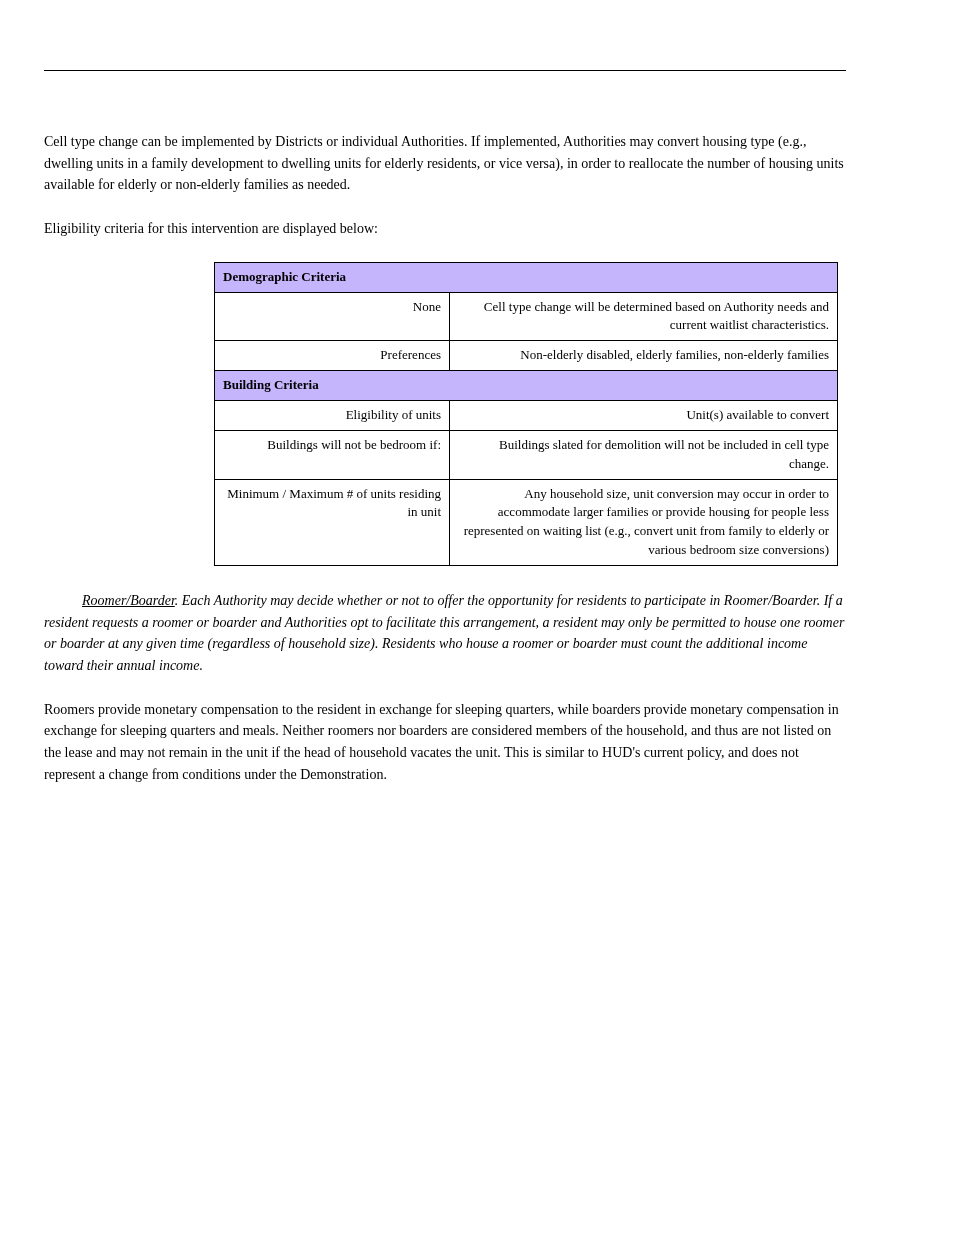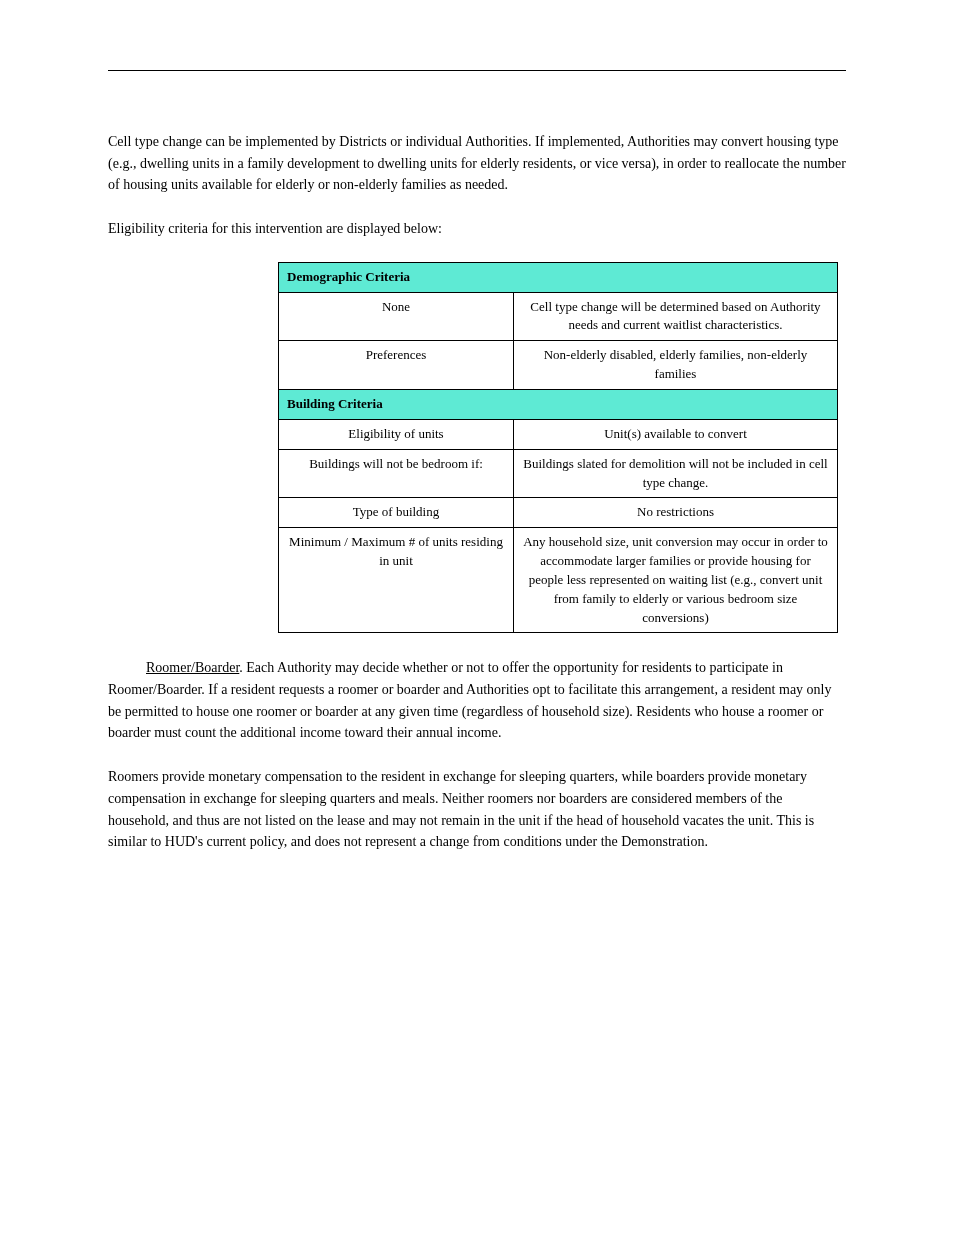--- a/index.html
+++ b/index.html
@@ -6,21 +6,21 @@
     margin: 0;
     padding: 0;
     background: #ffffff;
     font-family: "Times New Roman", Times, serif;
     color: #000;
   }
   .page {
     width: 954px;
     height: 1235px;
     box-sizing: border-box;
-    padding: 42px 108px 0 108px;
+    padding: 42px 108px 0 44px;
     position: relative;
   }
   .header-rule {
     border: none;
     border-top: 1px solid #000;
     margin: 28px 0 0 0;
   }
   .content {
     margin-top: 60px;
   }
@@ -40,35 +40,36 @@
     width: 100%;
     border-collapse: collapse;
     table-layout: fixed;
   }
   table.main-table td, table.main-table th {
     border: 1px solid #000;
     font-size: 13px;
     line-height: 1.45;
     padding: 5px 8px;
     vertical-align: top;
-    text-align: center;
+    text-align: right;
     font-weight: normal;
   }
   table.main-table .section-header {
-    background: #5eead4;
+    background: #c4b5fd;
     font-weight: bold;
     text-align: left;
   }
   table.main-table col.c1 { width: 235px; }
   table.main-table col.c2 { width: auto; }
   .after-table {
     margin-top: 24px;
   }
   .indent-first {
     text-indent: 38px;
+    font-style: italic;
   }
 </style>
 </head>
 <body>
 
 <div class="page">
   <hr class="header-rule">
 
   <div class="content">
 
@@ -102,24 +103,20 @@
           <tr>
             <td>Eligibility of units</td>
             <td>Unit(s) available to convert</td>
           </tr>
           <tr>
             <td>Buildings will not be bedroom if:</td>
             <td>Buildings slated for demolition will not be included in cell type change.</td>
           </tr>
 
           <tr>
-            <td>Type of building</td>
-            <td>No restrictions</td>
-          </tr>
-          <tr>
             <td>Minimum / Maximum # of units residing in unit</td>
             <td>Any household size, unit conversion may occur in order to accommodate larger families or provide housing for people less represented on waiting list (e.g., convert unit from family to elderly or various bedroom size conversions)</td>
           </tr>
         </tbody>
       </table>
     </div>
 
     <div class="after-table">
       <p class="paragraph indent-first">
         <span class="underline">Roomer/Boarder</span><span>. Each Authority may decide whether or not to offer the opportunity for residents to participate in Roomer/Boarder. If a resident requests a roomer or boarder and Authorities opt to facilitate this arrangement, a resident may only be permitted to house one roomer or boarder at any given time (regardless of household size). Residents who house a roomer or boarder must count the additional income toward their annual income.</span>

